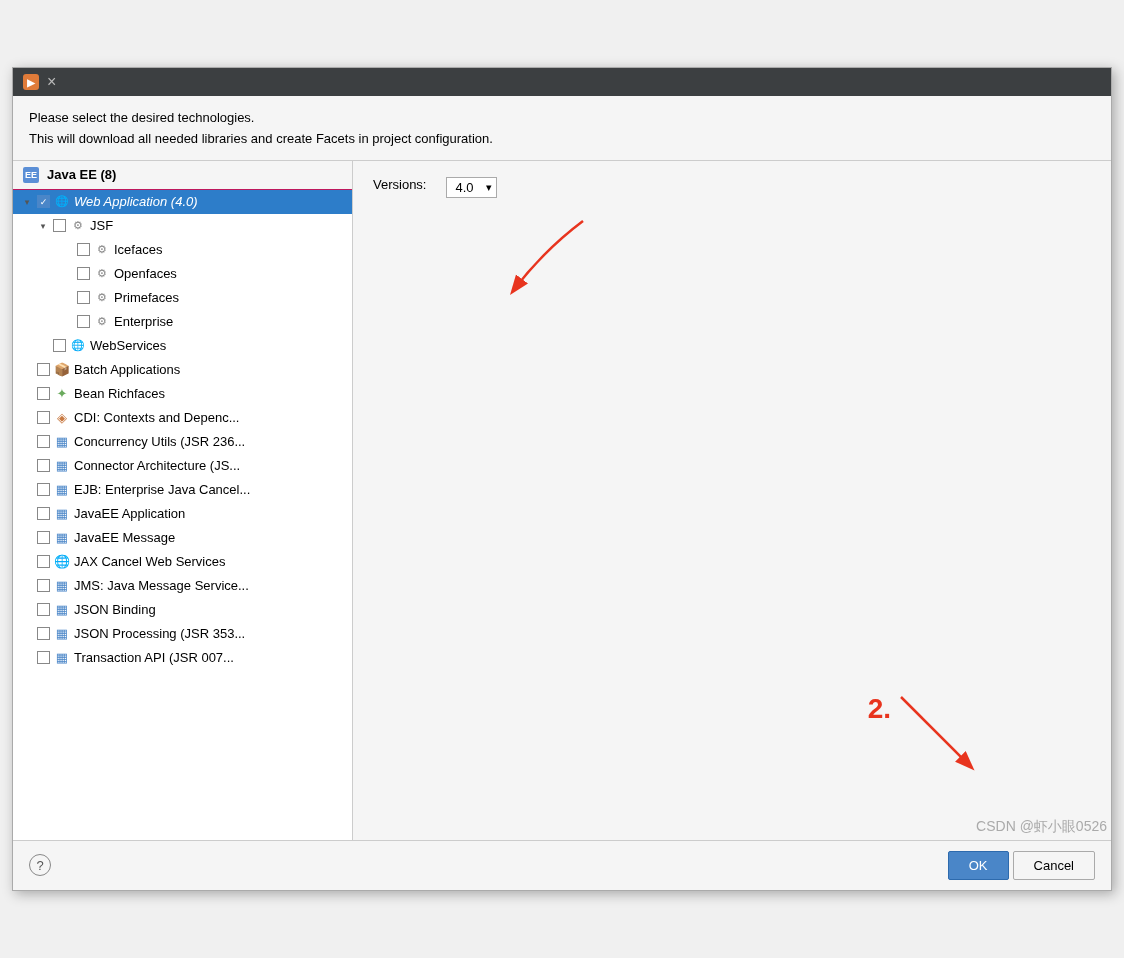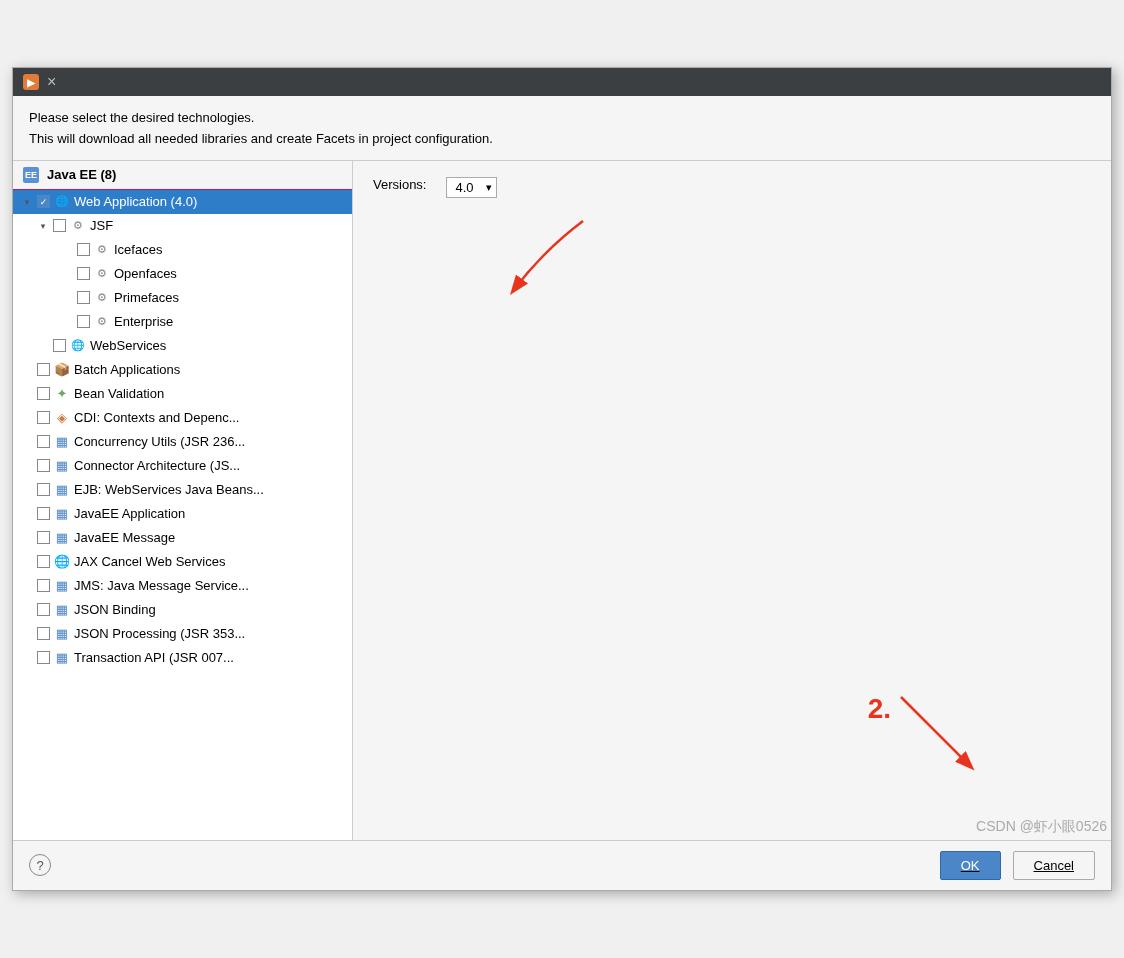--- a/index.html
+++ b/index.html
@@ -108,21 +108,21 @@
       padding: 4px 8px;
       cursor: pointer;
       gap: 4px;
       white-space: nowrap;
       overflow: hidden;
     }
     .tree-item.selected {
       background: #2d7dc9;
       color: white;
     }
-    .tree-item.selected .item-label { color: white; }
+    .tree-item.selected .item-label { color: white; font-style: italic; }
     .tree-item.level-0 { padding-left: 8px; }
     .tree-item.level-1 { padding-left: 24px; }
     .tree-item.level-2 { padding-left: 48px; }
     .checkbox {
       width: 13px;
       height: 13px;
       border: 1px solid #888;
       background: white;
       display: inline-flex;
       align-items: center;
@@ -216,22 +216,21 @@
     .footer {
       display: flex;
       align-items: center;
       justify-content: space-between;
       padding: 10px 16px;
       background: #f5f5f5;
       border-top: 1px solid #ccc;
     }
     .footer-right {
       display: flex;
-      gap: 12px;
-      text-decoration: underline;
+      gap: 4px;
     }
     .btn {
       padding: 6px 20px;
       font-size: 13px;
       cursor: pointer;
       border-radius: 2px;
     }
     .btn-ok {
       background: #4a86c8;
       color: white;
@@ -342,21 +341,21 @@
           <span class="expand-toggle" style="visibility:hidden;">▾</span>
           <span class="checkbox"></span>
           <span class="item-icon" style="color:#e07b30; font-size:13px;">📦</span>
           <span class="item-label">Batch Applications</span>
         </div>
 
         <div class="tree-item level-0">
           <span class="expand-toggle" style="visibility:hidden;">▾</span>
           <span class="checkbox"></span>
           <span class="item-icon" style="color:#6aaa5d; font-size:13px;">✦</span>
-          <span class="item-label">Bean Validation</span>
+          <span class="item-label">Bean Richfaces</span>
         </div>
 
         <div class="tree-item level-0">
           <span class="expand-toggle" style="visibility:hidden;">▾</span>
           <span class="checkbox"></span>
           <span class="item-icon" style="color:#c87941; font-size:13px;">◈</span>
           <span class="item-label">CDI: Contexts and Depenc...</span>
         </div>
 
         <div class="tree-item level-0">
@@ -370,21 +369,21 @@
           <span class="expand-toggle" style="visibility:hidden;">▾</span>
           <span class="checkbox"></span>
           <span class="item-icon" style="color:#4a86c8; font-size:13px;">▦</span>
           <span class="item-label">Connector Architecture (JS...</span>
         </div>
 
         <div class="tree-item level-0">
           <span class="expand-toggle" style="visibility:hidden;">▾</span>
           <span class="checkbox"></span>
           <span class="item-icon" style="color:#4a86c8; font-size:13px;">▦</span>
-          <span class="item-label">EJB: WebServices Java Beans...</span>
+          <span class="item-label">EJB: Enterprise Java Cancel...</span>
         </div>
 
         <div class="tree-item level-0">
           <span class="expand-toggle" style="visibility:hidden;">▾</span>
           <span class="checkbox"></span>
           <span class="item-icon" style="color:#4a86c8; font-size:13px;">▦</span>
           <span class="item-label">JavaEE Application</span>
         </div>
 
         <div class="tree-item level-0">

